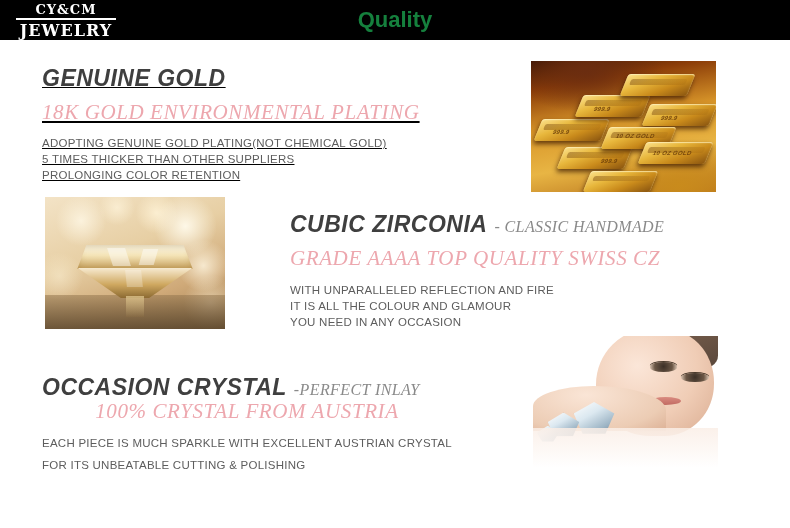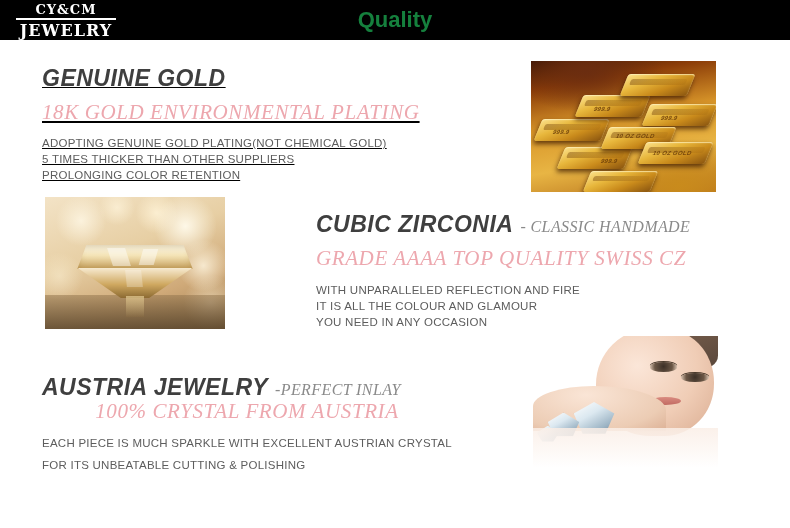--- a/index.html
+++ b/index.html
@@ -336,35 +336,35 @@
         <div class="crown"></div>
         <div class="pav"></div>
         <div class="facet" style="left:28%; top:6%; width:16%; height:34%; transform:skewX(18deg);"></div>
         <div class="facet" style="left:55%; top:8%; width:13%; height:30%; transform:skewX(-16deg);"></div>
         <div class="facet" style="left:42%; top:48%; width:14%; height:32%; transform:skewX(6deg); opacity:.6;"></div>
         <div class="stem"></div>
       </div>
     </div>
   </div>
 
-  <div class="sec" style="left:316px; top:212px;">
+  <div class="sec" style="left:290px; top:212px;">
     <p class="head-line">
       <span class="head-main">CUBIC ZIRCONIA</span><span class="head-suffix">- CLASSIC HANDMADE</span>
     </p>
     <p class="sub-pink" style="margin-top:10px;">GRADE AAAA TOP QUALITY SWISS CZ</p>
     <div style="margin-top:11px;">
       <p class="body-text">WITH UNPARALLELED REFLECTION AND FIRE</p>
       <p class="body-text">IT IS ALL THE COLOUR AND GLAMOUR</p>
       <p class="body-text">YOU NEED IN ANY OCCASION</p>
     </div>
   </div>
 
   <div class="sec" style="left:42px; top:375px;">
     <p class="head-line">
-      <span class="head-main">AUSTRIA JEWELRY</span><span class="head-suffix">-PERFECT INLAY</span>
+      <span class="head-main">OCCASION CRYSTAL</span><span class="head-suffix">-PERFECT INLAY</span>
     </p>
     <p class="sub-pink" style="margin-top:0;text-align:center;">100%  CRYSTAL FROM AUSTRIA</p>
     <div style="margin-top:8px;">
       <p class="body-text wide">EACH PIECE IS MUCH SPARKLE WITH EXCELLENT AUSTRIAN CRYSTAL</p>
       <p class="body-text wide">FOR ITS UNBEATABLE CUTTING &amp; POLISHING</p>
     </div>
   </div>
 
   <div class="photo" style="left:533px; top:336px; width:185px; height:132px; background:#ffffff;">
     <div class="woman-art">

